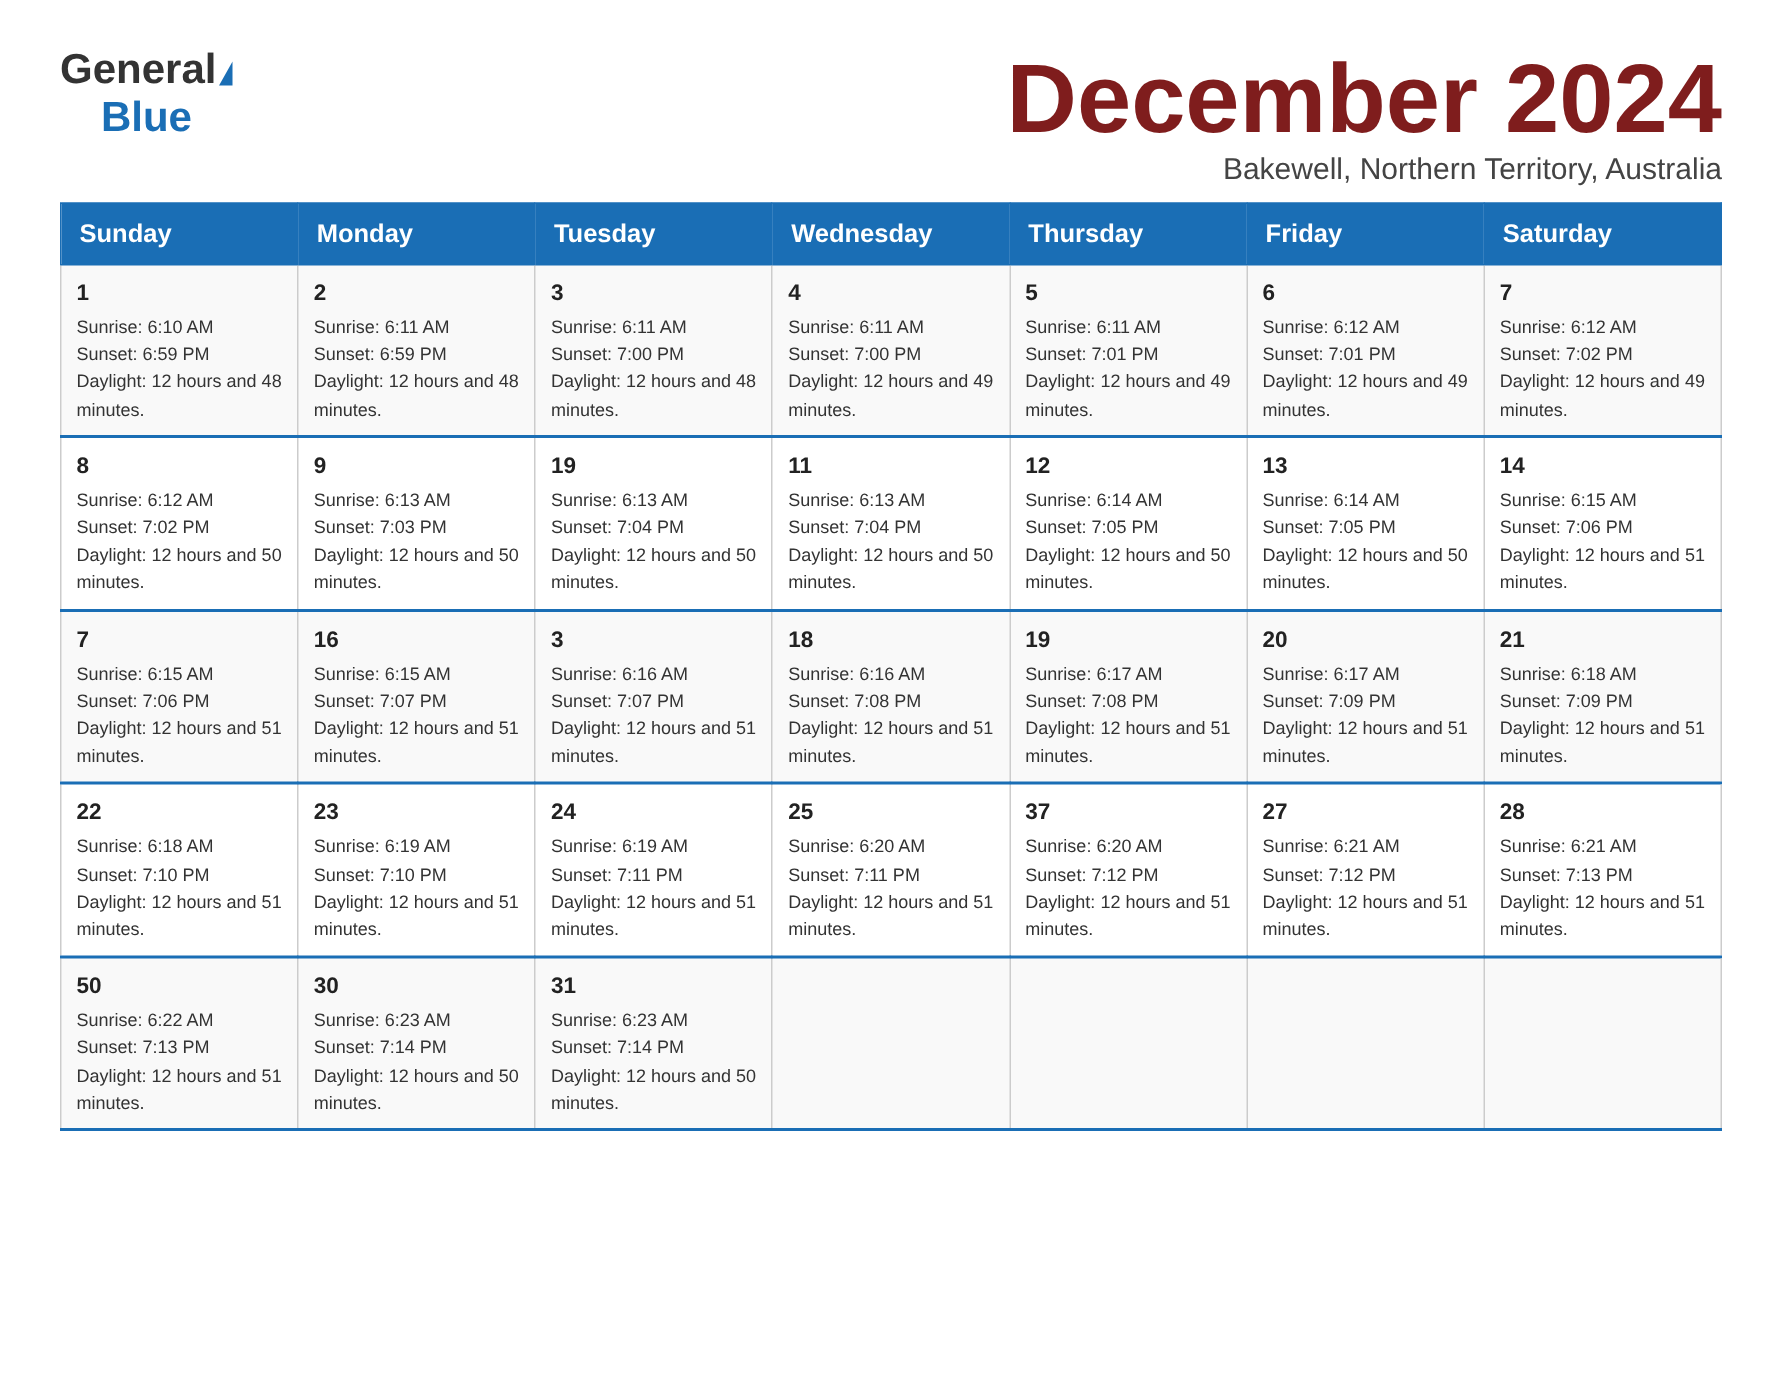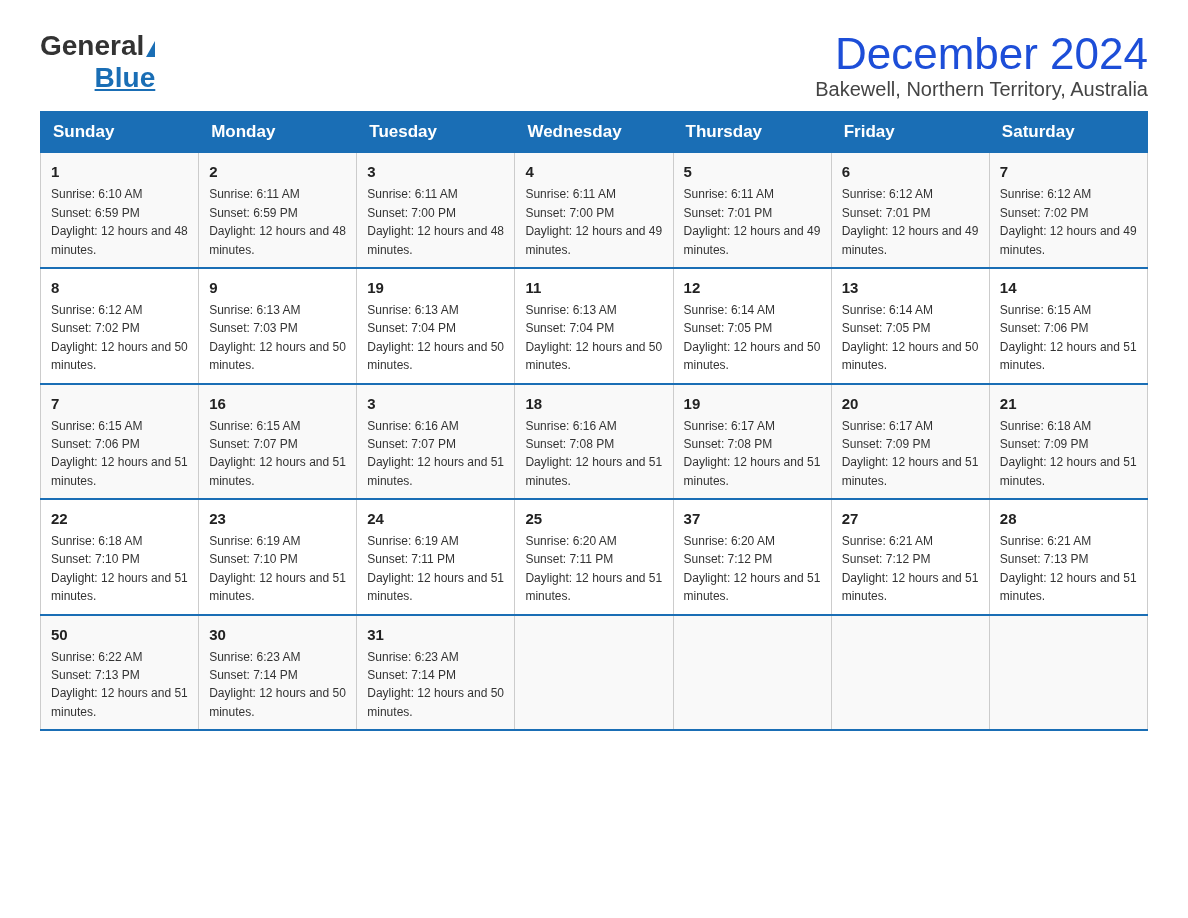--- a/index.html
+++ b/index.html
@@ -12,40 +12,40 @@
     }
     .header {
       display: flex;
       justify-content: space-between;
       align-items: flex-start;
       margin-bottom: 10px;
     }
     .logo {
       display: flex;
       flex-direction: column;
-      align-items: flex-end;
+      align-items: center;
     }
     .logo-triangle {
       display: inline-block;
       width: 0;
       height: 0;
       border-left: 9px solid transparent;
       border-bottom: 16px solid #1a6eb5;
       margin-left: 2px;
       vertical-align: middle;
       position: relative;
       top: -2px;
     }
     .title-block {
       text-align: right;
     }
     .title-block h1 {
-      font-size: 44px;
-      font-weight: normal;
-      color: #1d4ed8;
+      font-size: 65px;
+      font-weight: bold;
+      color: #7f1d1d;
       line-height: 1.1;
     }
     .title-block h2 {
       font-size: 20px;
       font-weight: normal;
       color: #444;
     }
     .calendar {
       width: 100%;
       border-collapse: collapse;
@@ -102,21 +102,21 @@
   </style>
 </head>
 <body>
 
 <div class="header">
   <div class="logo">
     <div>
       <span style="font-size:28px;font-weight:bold;color:#333;">General</span><span class="logo-triangle"></span>
     </div>
     <div>
-      <span style="font-size:28px;font-weight:bold;color:#1a6eb5;text-decoration:underline;">Blue</span>
+      <span style="font-size:28px;font-weight:bold;color:#1a6eb5;">Blue</span>
     </div>
   </div>
   <div class="title-block">
     <h1>December 2024</h1>
     <h2>Bakewell, Northern Territory, Australia</h2>
   </div>
 </div>
 
 <table class="calendar">
   <thead>

